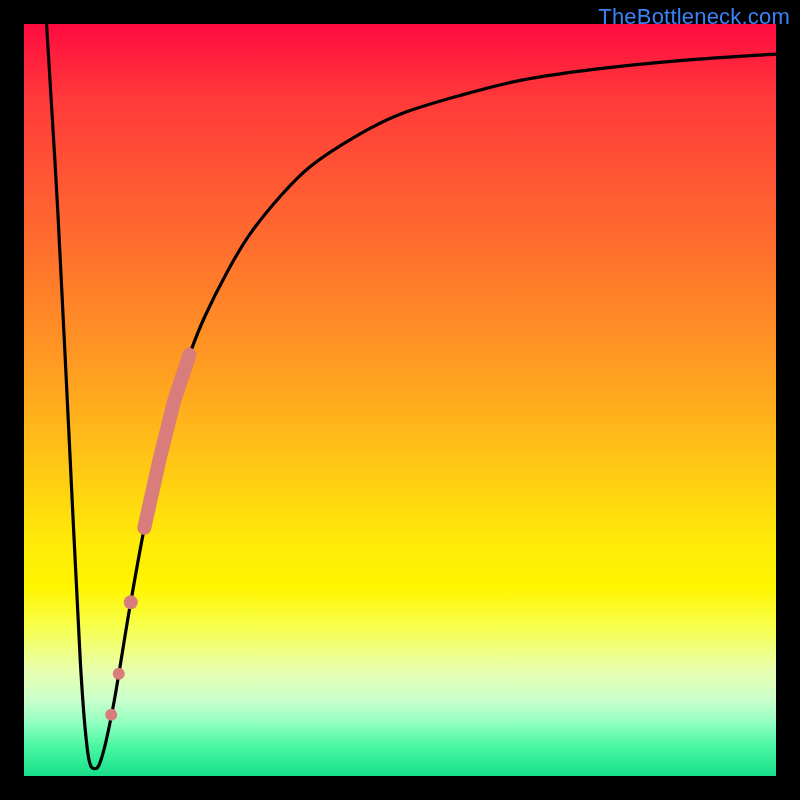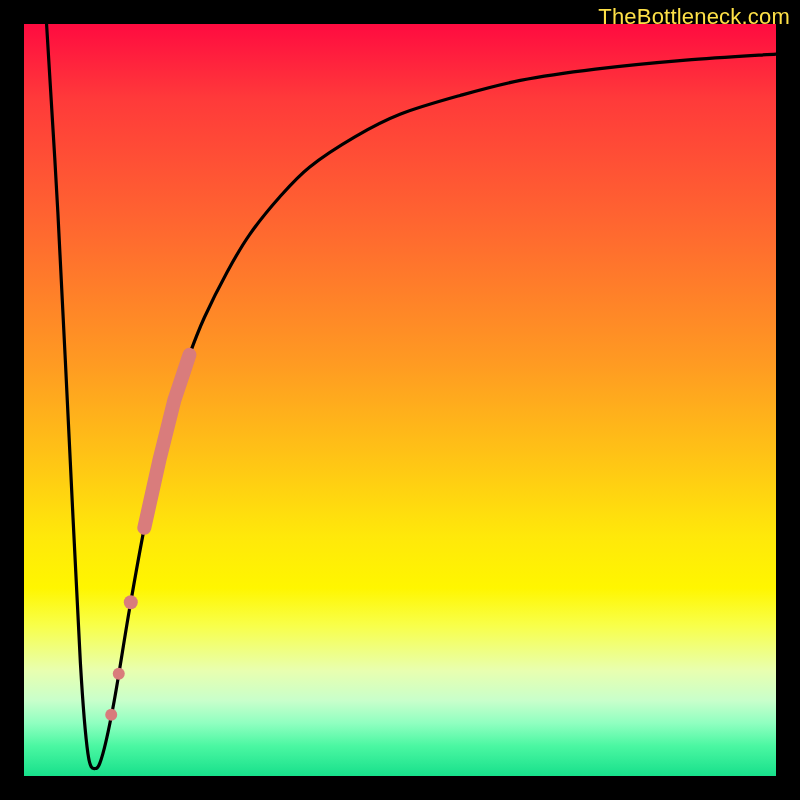--- a/index.html
+++ b/index.html
@@ -51,21 +51,21 @@
     position: absolute;
     left: 0;
     top: 0;
     width: 100%;
     height: 100%;
   }
   .watermark {
     position: absolute;
     top: 4px;
     right: 10px;
-    color: #fde047;
+    color: #3b82f6;
     font-size: 22px;
     font-weight: 400;
     letter-spacing: 0.2px;
     user-select: none;
   }
 </style>
 </head>
 <body>
 
 <div class="chart-wrap">

